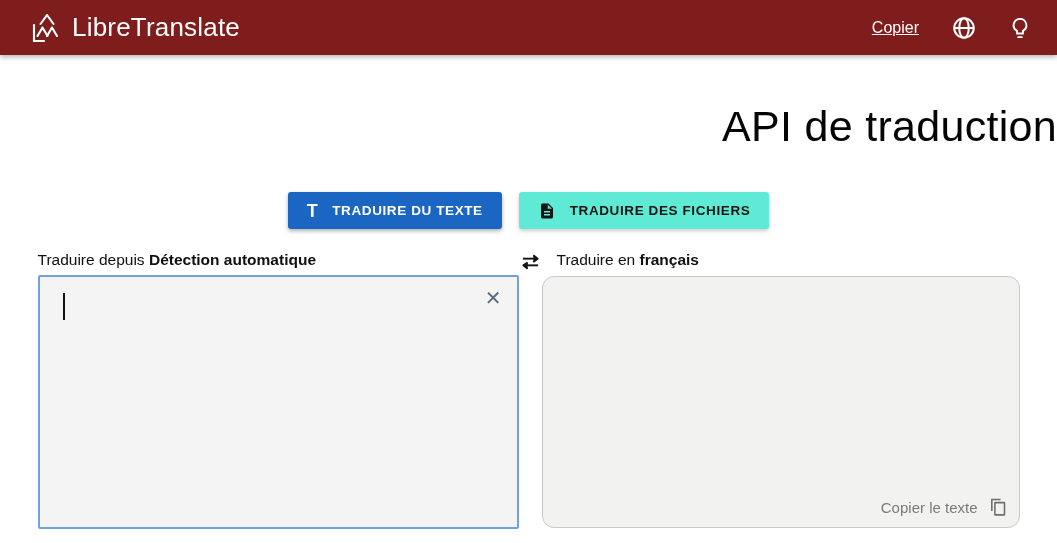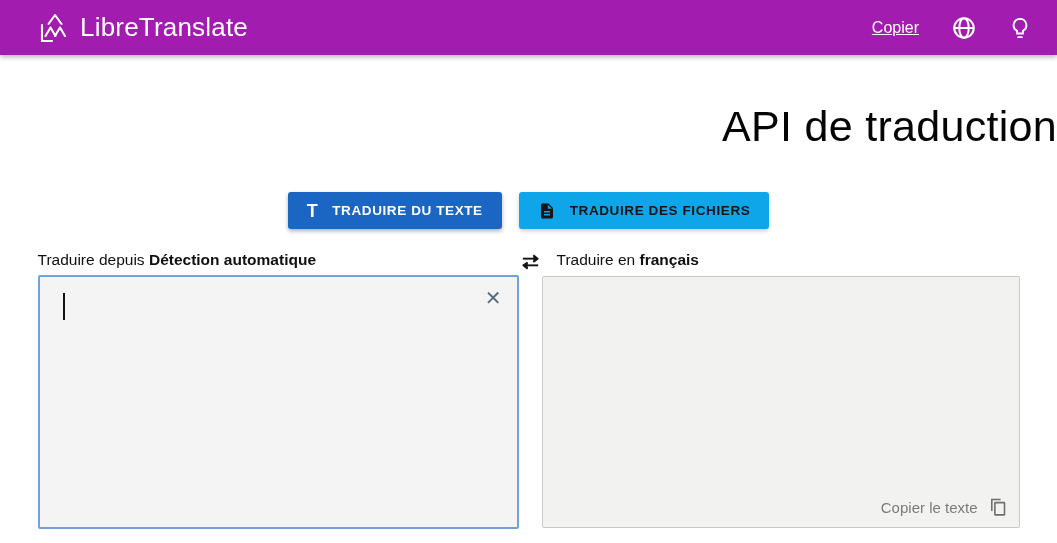--- a/index.html
+++ b/index.html
@@ -6,25 +6,25 @@
   html, body { width: 1057px; height: 543px; overflow: hidden; }
   body {
     font-family: "Liberation Sans", "DejaVu Sans", sans-serif;
     background: #ffffff;
     color: #1b1b1b;
   }
 
   
   .navbar {
     height: 55px;
-    background: #a21caf;
+    background: #7f1d1d;
     display: flex;
     align-items: center;
     justify-content: space-between;
-    padding: 0 26px 0 38px;
+    padding: 0 26px 0 30px;
     box-shadow: 0 2px 5px rgba(0,0,0,0.30);
     position: relative;
     z-index: 5;
   }
   .brand {
     display: flex;
     align-items: center;
     gap: 10px;
     color: #fff;
     text-decoration: none;
@@ -76,21 +76,21 @@
     font-weight: 600;
     letter-spacing: 0.6px;
     cursor: pointer;
   }
   .tab-btn.active {
     background: #1a66c2;
     color: #ffffff;
     box-shadow: 0 2px 4px rgba(0,0,0,0.32);
   }
   .tab-btn.inactive {
-    background: #0ea5e9;
+    background: #5eead4;
     color: #141414;
     box-shadow: 0 2px 4px rgba(0,0,0,0.20);
     text-align: center;
   }
   .tab-text-glyph { font-size: 18px; font-weight: 700; line-height: 1; }
   .tab-btn svg { display: block; }
 
   
   .translator { width: 982px; margin: 22px auto 0; }
   .label-row { display: flex; align-items: flex-end; }
@@ -146,21 +146,21 @@
     cursor: pointer;
     font-family: "DejaVu Sans", sans-serif;
   }
 
   .target-panel {
     flex: 0 0 478px;
     height: 252px;
     margin-top: 1px;
     background: #f2f2f1;
     border: 1px solid #c9c9c9;
-    border-radius: 2px;
+    border-radius: 12px;
     position: relative;
   }
   .copy-row {
     position: absolute;
     right: 11px;
     bottom: 9px;
     display: flex;
     align-items: center;
     gap: 9px;
     background: none;

